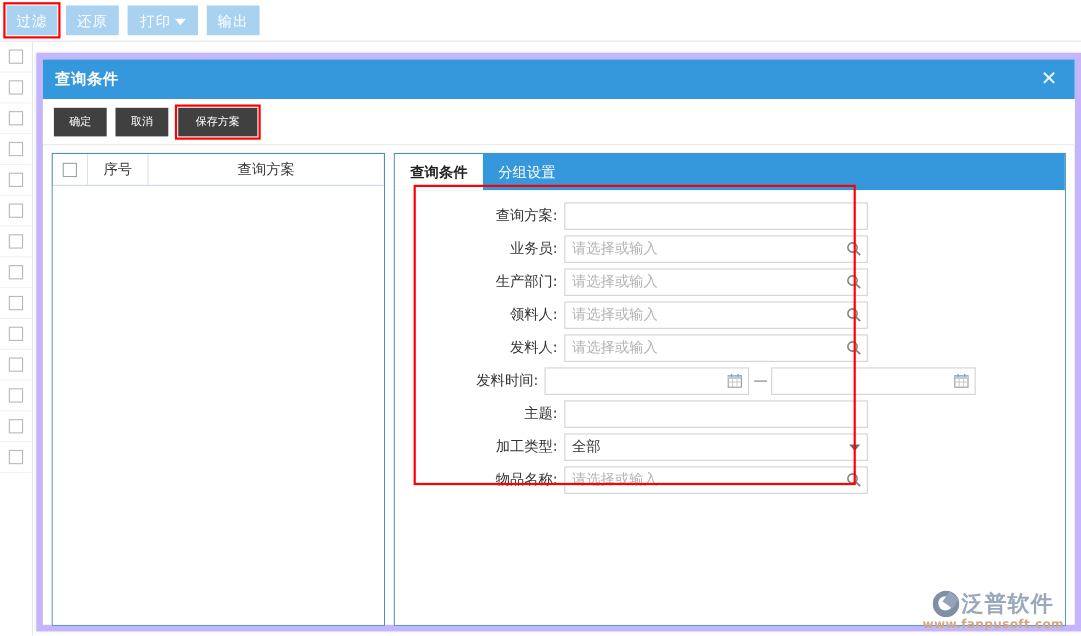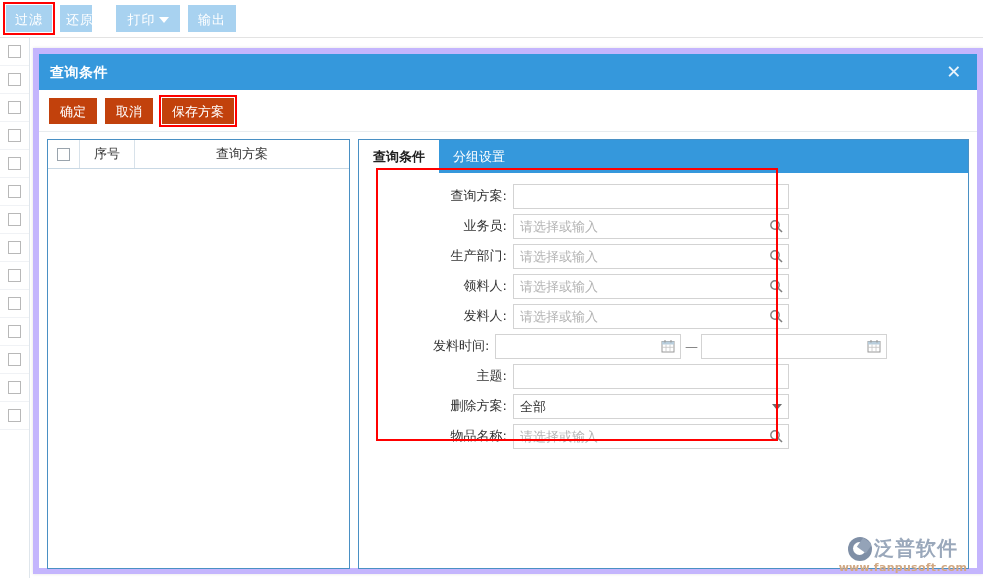--- a/index.html
+++ b/index.html
@@ -33,21 +33,21 @@
     color: #ffffff;
     font-size: 13px;
     line-height: 27px;
     text-align: center;
     border: none;
     cursor: pointer;
     white-space: nowrap;
     letter-spacing: 1px;
   }
   #tb0 { left: 6px;   width: 46px; }
-  #tb1 { left: 60px;  width: 32px; }
+  #tb1 { left: 60px;  width: 48px; }
   #tb2 { left: 116px; width: 64px; }
   #tb3 { left: 188px; width: 48px; }
   .caret-dn {
     display: inline-block;
     width: 0; height: 0;
     border-left: 5px solid transparent;
     border-right: 5px solid transparent;
     border-top: 6px solid #ffffff;
     vertical-align: middle;
     margin-left: 3px;
@@ -125,23 +125,23 @@
     position: relative;
     height: 42px;
     background: #ffffff;
     border-bottom: 1px solid #e8ecef;
     box-sizing: border-box;
   }
   .act-btn {
     position: absolute;
     top: 8px;
     height: 26px;
-    background: #c2410c;
+    background: #404040;
     color: #ffffff;
-    font-size: 13px;
+    font-size: 10px;
     line-height: 26px;
     text-align: center;
     border: none;
     cursor: pointer;
     white-space: nowrap;
   }
   #ab0 { left: 10px;  width: 48px; }
   #ab1 { left: 66px;  width: 48px; }
   #ab2 { left: 123px; width: 72px; }
   #ab3 { left: 203px; width: 72px; margin-top: 48px; }
@@ -554,21 +554,21 @@
             </div>
 
             <div class="frow">
               <div class="flabel">主题:</div>
               <div class="fctl">
                 <input class="inp plain" type="text" placeholder="" style="">
               </div>
             </div>
 
             <div class="frow">
-              <div class="flabel">删除方案:</div>
+              <div class="flabel">加工类型:</div>
               <div class="fctl">
                 <div class="sel">全部</div>
                 <span class="sel-caret"></span>
               </div>
             </div>
 
             <div class="frow">
               <div class="flabel">物品名称:</div>
               <div class="fctl">
                 <input class="inp" type="text" placeholder="请选择或输入" style="">

